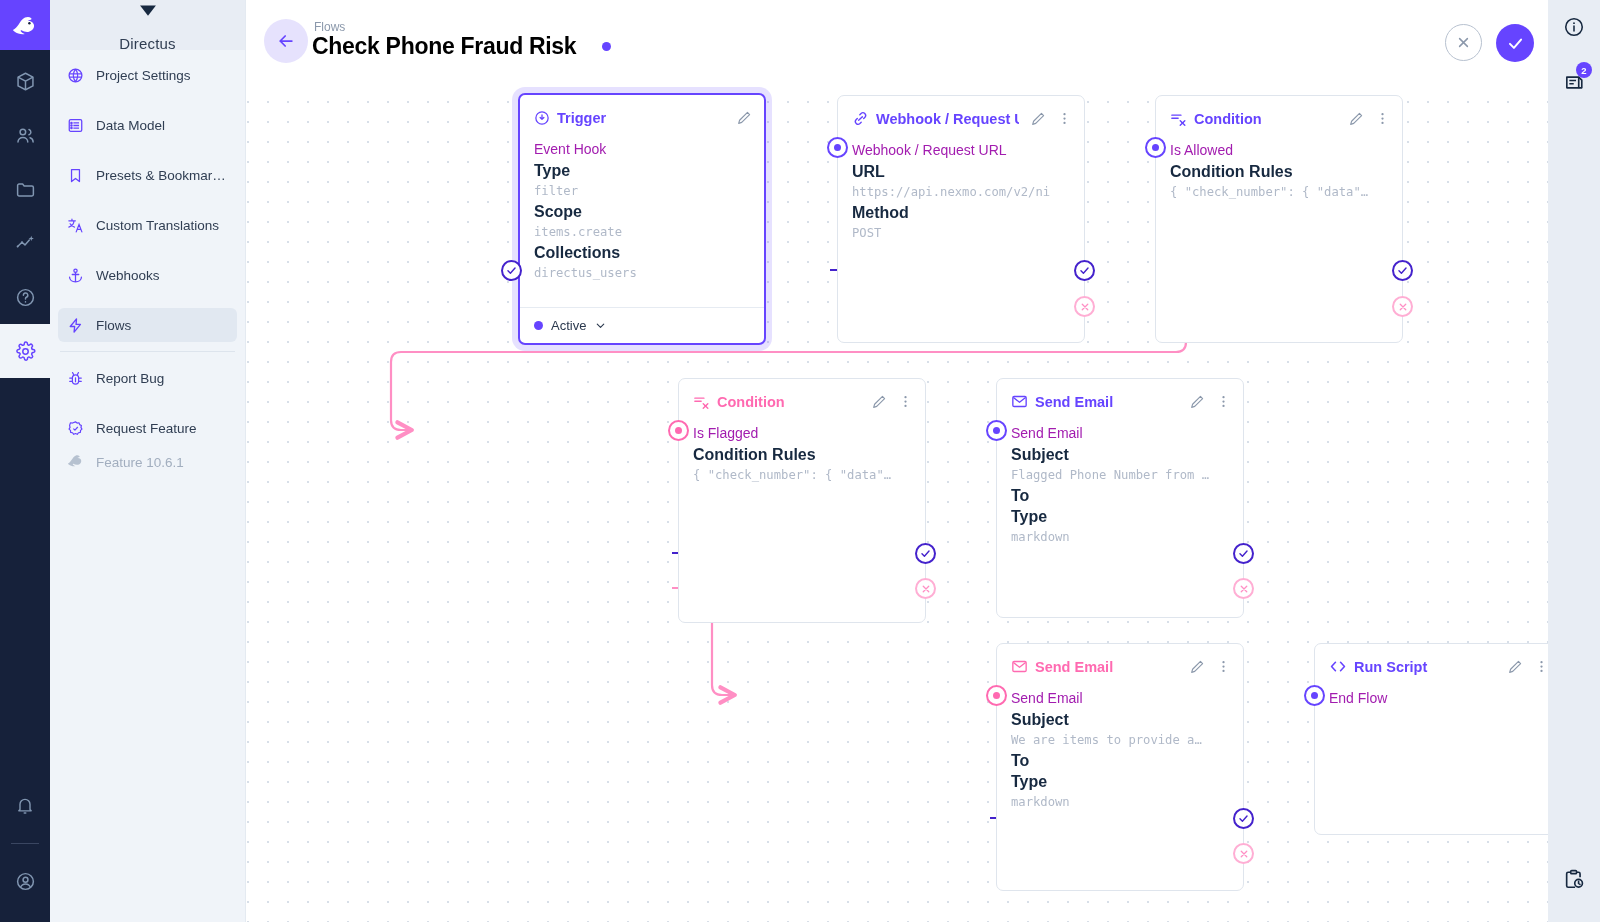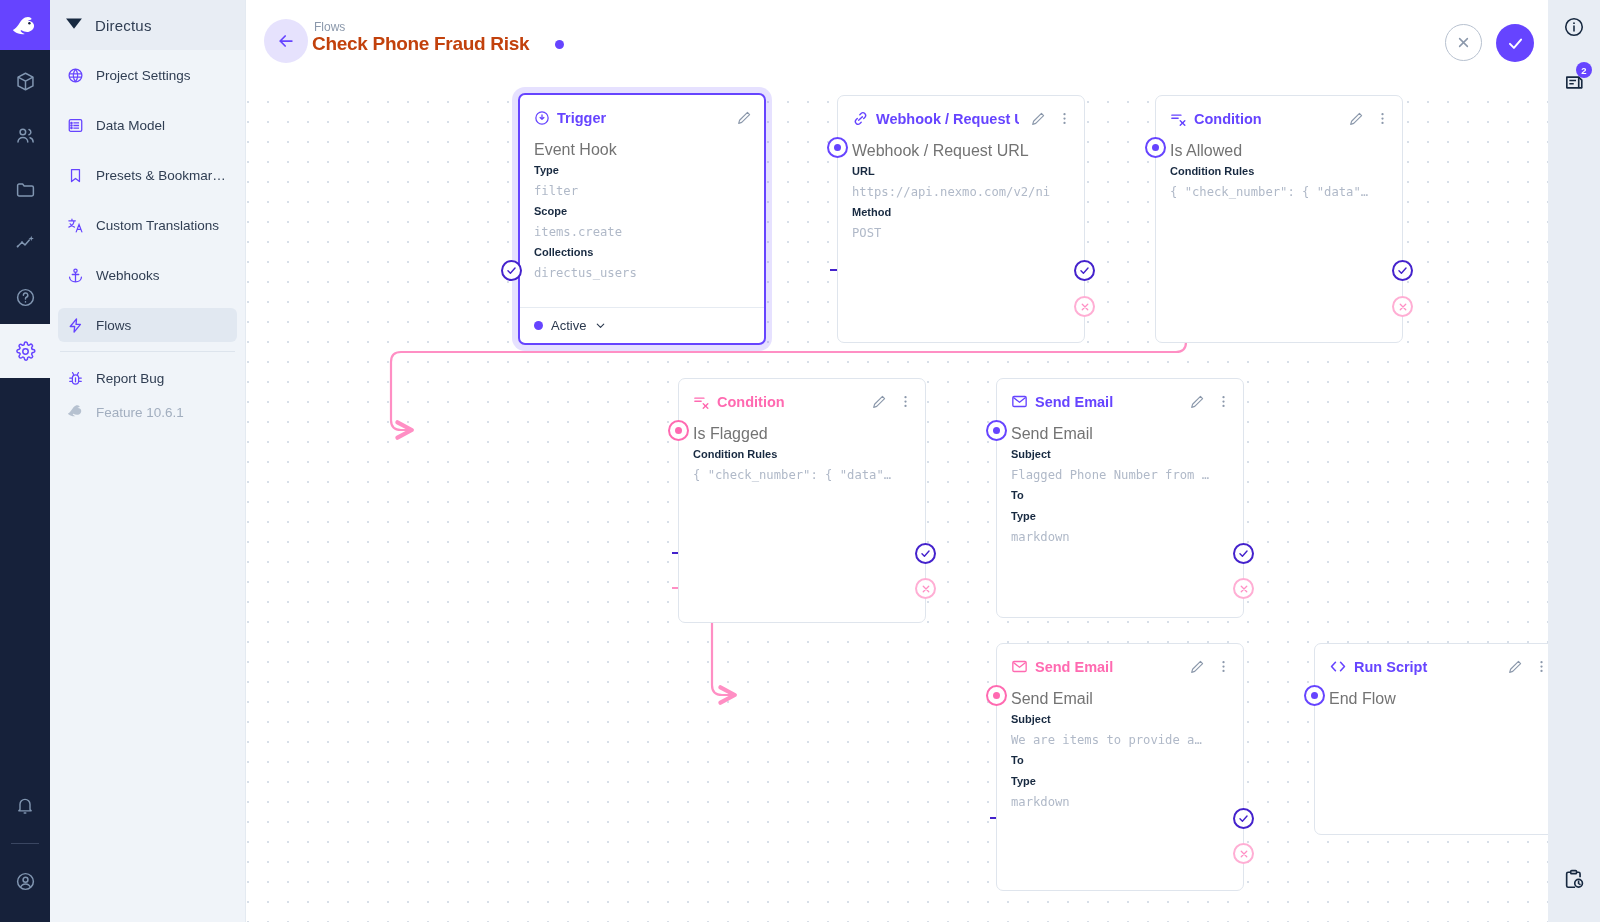--- a/index.html
+++ b/index.html
@@ -45,21 +45,21 @@
 
   
   .sidebar {
     width: 196px; height: 922px; flex: 0 0 196px;
     background: #f0f4f9;
     border-right: 1px solid #e4eaf1;
     display: flex; flex-direction: column;
   }
   .sb-head {
     height: 50px; display: flex; align-items: center; gap: 11px;
-    padding: 0 14px; background: #e8edf4;
+    padding: 0 14px; background: #e8edf4; flex-direction: column;
   }
   .sb-head-title { font-size: 15px; font-weight: 400; color: #2f3d52; letter-spacing: .2px; }
   .sb-list { padding: 8px 8px 0 8px; display: flex; flex-direction: column; gap: 16px; }
   .sb-item {
     height: 34px; display: flex; align-items: center; gap: 11px;
     padding: 0 8px; border-radius: 6px;
     font-size: 13.5px; color: #2f3d52; white-space: nowrap;
     cursor: pointer;
   }
   .sb-item .ic { width: 19px; height: 19px; display:flex; align-items:center; justify-content:center; color:#6644ff; flex:0 0 19px; }
@@ -86,21 +86,21 @@
   }
   .back-btn {
     position: absolute; left: 18px; top: 19px;
     width: 44px; height: 44px; border-radius: 50%;
     background: #e6e2fd; color: #6644ff;
     display: flex; align-items: center; justify-content: center; cursor: pointer;
   }
   .crumb { position: absolute; left: 68px; top: 20px; font-size: 12px; color: #8b98ab; }
   .ptitle {
     position: absolute; left: 66px; top: 33px;
-    font-size: 19px; font-weight: 700; color: #c2410c; letter-spacing: -.3px;
+    font-size: 23px; font-weight: 700; color: #000000; letter-spacing: -.3px;
     display: flex; align-items: center; gap: 26px;
   }
   .dot-status { width: 9px; height: 9px; border-radius: 50%; background: #6644ff; display:inline-block; }
   .act-cancel {
     position: absolute; right: 118px; top: 24px;
     width: 37px; height: 37px; border-radius: 50%;
     border: 1.6px solid #b8c2d0; color: #8b98ab; background: #fff;
     display: flex; align-items: center; justify-content: center; cursor: pointer;
   }
   .act-save {
@@ -145,22 +145,22 @@
     height: 45px; display: flex; align-items: center; gap: 7px;
     padding: 0 12px 0 14px;
     font-size: 14.5px; font-weight: 700;
     color: #6644ff;
   }
   .node-head.pink { color: #ff6ab1; }
   .node-head .hicon { display:flex; align-items:center; }
   .node-head .htitle { flex: 1 1 auto; overflow: hidden; white-space: nowrap; }
   .head-act { color: #8b98ab; display: flex; align-items: center; cursor: pointer; margin-left: 4px; }
   .node-body { padding: 0 14px 10px 14px; }
-  .nb-main { font-size: 16px; color: #737373; line-height: 19px; margin-bottom: 1px; }
-  .nb-label { font-size: 11px; font-weight: 700; color: #172940; line-height: 21px; }
+  .nb-main { font-size: 14px; color: #a21caf; line-height: 19px; margin-bottom: 1px; }
+  .nb-label { font-size: 16px; font-weight: 700; color: #172940; line-height: 21px; }
   .nb-val {
     font-family: "DejaVu Sans Mono", monospace;
     font-size: 12.2px; color: #b0b9c8; line-height: 20px;
     white-space: nowrap; overflow: hidden; text-overflow: ellipsis;
   }
   .node-foot {
     border-top: 1px solid #e6ebf2;
     height: 36px; display: flex; align-items: center; gap: 8px;
     padding: 0 14px; font-size: 13px; color: #2b394e; cursor: pointer;
   }
@@ -321,20 +321,29 @@
     <div class="sb-divider"></div>
     <div class="sb-list" style="padding-top:0">
       <div class="sb-item">
         <span class="ic">
           <svg width="17" height="17" viewBox="0 0 24 24" fill="none" stroke="currentColor" stroke-width="1.7" stroke-linecap="round">
               <rect x="7.6" y="7" width="8.8" height="13" rx="4.4"></rect>
               <path d="M7.6 11.4H3.8M7.6 16H3.8M16.4 11.4h3.8M16.4 16h3.8M9.2 6.2 7.8 3.6M14.8 6.2l1.4-2.6M12 11v5.6"></path>
             </svg>
         </span>
         <span>Report Bug</span>
+      </div>
+      <div class="sb-item">
+        <span class="ic">
+          <svg width="17" height="17" viewBox="0 0 24 24" fill="none" stroke="currentColor" stroke-width="1.7" stroke-linejoin="round">
+              <path d="M12 2.6l2.2 1.7 2.7-.4 1 2.6 2.4 1.3-.6 2.7 1.4 2.3-2 1.9-.2 2.8-2.7.5-1.7 2.2-2.5-1.1-2.5 1.1-1.7-2.2-2.7-.5-.2-2.8-2-1.9 1.4-2.3-.6-2.7L4 6.5l1-2.6 2.7.4z"></path>
+              <path d="M9 12.1l2.2 2.2 4-4.4"></path>
+            </svg>
+        </span>
+        <span>Request Feature</span>
       </div>
     </div>
     <div class="sb-version">
       <span class="ic">
         <svg width="19" height="15" viewBox="0 0 30 22" fill="currentColor">
             <path d="M3 16c2-1 4-3 6-6 1.6-2.4 3.2-5 6-6.4 2-1 4.4-1 6 .4.8.7.6 1.6-.4 1.8-1 .2-2 .5-2.6 1.3 1.8-.2 3.6.3 4.8 1.6 1.4 1.5 1.6 3.6.8 5.4-.8 1.8-2.6 3.2-4.6 3.6-2.6.6-5.2-.2-7.4-1.4-.6-.3-1.2.4-.8.9 1 1.3 2.4 2.3 4 2.8-3.6.6-7.6-.4-10.4-2.6-.8-.6-1.6-1.3-1.4-1.4z"></path>
           </svg>
       </span>
       <span>Feature 10.6.1</span>
     </div>

